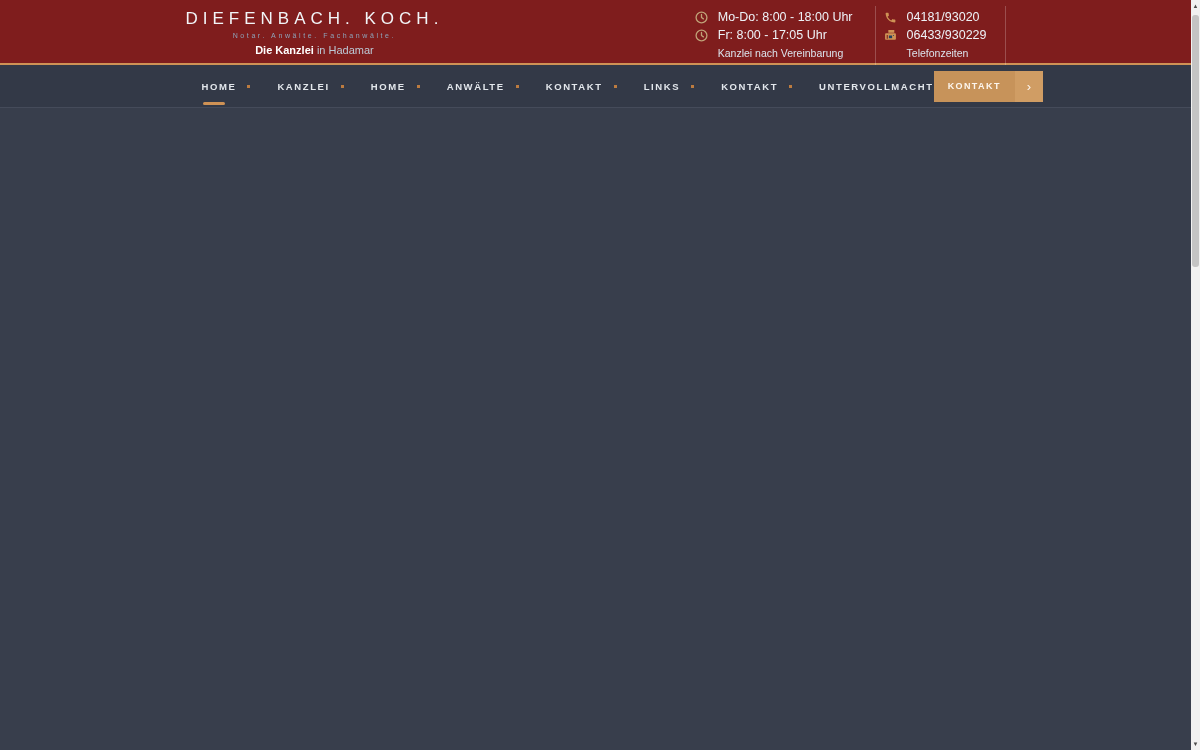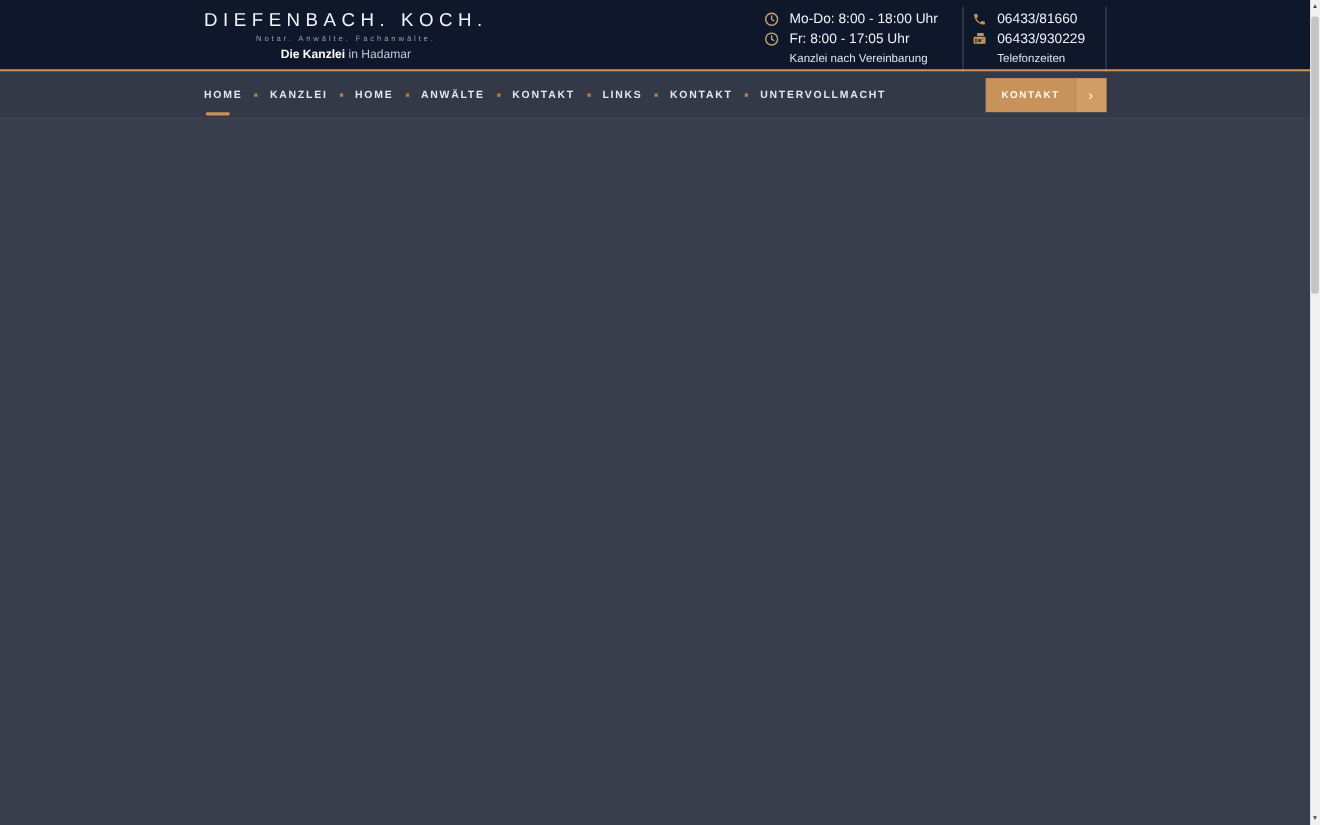--- a/index.html
+++ b/index.html
@@ -2,21 +2,21 @@
 <html><head>
 <meta charset="utf-8">
 <style>
   * { margin:0; padding:0; box-sizing:border-box; }
   html,body { width:1200px; height:750px; font-family:"Liberation Sans", sans-serif; }
 
   .page { position:relative; width:1200px; height:750px; background:#383e4c; overflow:hidden; }
   .viewport { position:absolute; left:0; top:0; width:1191px; height:750px; }
 
   
-  .topbar { height:63px; background:#0f172a; }
+  .topbar { height:63px; background:#7f1d1d; }
   .topbar-inner { width:820px; margin:0 auto; height:100%; display:flex; justify-content:space-between; align-items:flex-start; }
 
   .logo { display:inline-block; text-align:center; padding-top:9px; cursor:pointer; }
   .logo-title { color:#f2f5f8; font-size:17px; font-weight:500; letter-spacing:5px; white-space:nowrap; }
   .logo-subtitle { color:#8ea4ba; font-size:7px; letter-spacing:2.6px; margin-top:3px; white-space:nowrap; }
   .logo-tagline { font-size:11px; margin-top:5px; color:#bcc9d6; }
   .logo-tagline b { color:#ffffff; font-weight:700; }
 
   .info { display:flex; margin-top:6px; color:#eef2f7; }
   .info-col { padding-top:2px; }
@@ -27,21 +27,21 @@
   .info-row .icon svg { display:block; }
   .info-note { font-size:10.5px; color:#dbe3ec; margin:3px 0 0 23px; white-space:nowrap; }
 
   
   .accent-line { height:2px; background:#cf9255; }
 
   
   .navbar { height:43px; background:#333947; border-bottom:1px solid #454b5a; }
   .nav-inner { width:820px; margin:0 auto; height:100%; display:flex; align-items:center; justify-content:space-between; }
   .nav-list { list-style:none; display:flex; align-items:center; }
-  .nav-list li { display:flex; align-items:center; }
+  .nav-list li { display:flex; align-items:center;margin-left:16px; }
   .nav-list a { color:#e3e7ec; text-decoration:none; font-size:9.5px; font-weight:600; letter-spacing:1.6px; position:relative; cursor:pointer; }
   .nav-list li .dot { width:3px; height:3px; background:#bd7c40; margin:0 11px; display:inline-block; }
   .nav-list li:last-child .dot { display:none; }
   .nav-list li.active a::after { content:""; position:absolute; left:1px; bottom:-13px; width:22px; height:3px; background:#cf9255; border-radius:2px; }
 
   .cta { display:flex; align-items:stretch; height:31px; text-decoration:none; cursor:pointer; }
   .cta-label { background:#c7935a; color:#fdf6ee; font-size:9px; font-weight:700; letter-spacing:1.4px; display:flex; align-items:center; padding:0 14px; }
   .cta-arrow { background:#d09d64; color:#fdf6ee; width:28px; display:flex; align-items:center; justify-content:center; font-size:13px; }
 
   
@@ -92,21 +92,21 @@
             <div class="info-note">Kanzlei nach Vereinbarung</div>
           </div>
 
           <div class="info-col col-phones">
             <div class="info-row">
               <span class="icon">
                 <svg width="13" height="13" viewBox="0 0 24 24" fill="#cf9255">
                     <path d="M6.6 10.8c1.5 2.9 3.7 5.1 6.6 6.6l2.2-2.2c.3-.3.7-.4 1-.2 1.1.4 2.3.6 3.6.6.6 0 1 .4 1 1V20c0 .6-.4 1-1 1C10.6 21 3 13.4 3 4c0-.6.4-1 1-1h3.5c.6 0 1 .4 1 1 0 1.2.2 2.4.6 3.6.1.3 0 .7-.2 1l-2.3 2.2z"></path>
                   </svg>
               </span>
-              <span>06433/81660</span>
+              <span>04181/93020</span>
             </div>
             <div class="info-row">
               <span class="icon">
                 <svg width="13" height="13" viewBox="0 0 24 24" fill="#cf9255">
                     <path d="M4 8h16c1.1 0 2 .9 2 2v8c0 1.1-.9 2-2 2H4c-1.1 0-2-.9-2-2v-8c0-1.1.9-2 2-2zm3 3H5v7h2v-7zm12-9v5H8V2h11z"></path>
                     <circle cx="17.5" cy="12" r="1" fill="#23405e"></circle>
                     <rect x="9" y="12" width="6" height="5" fill="#23405e"></rect>
                   </svg>
               </span>
               <span>06433/930229</span>

